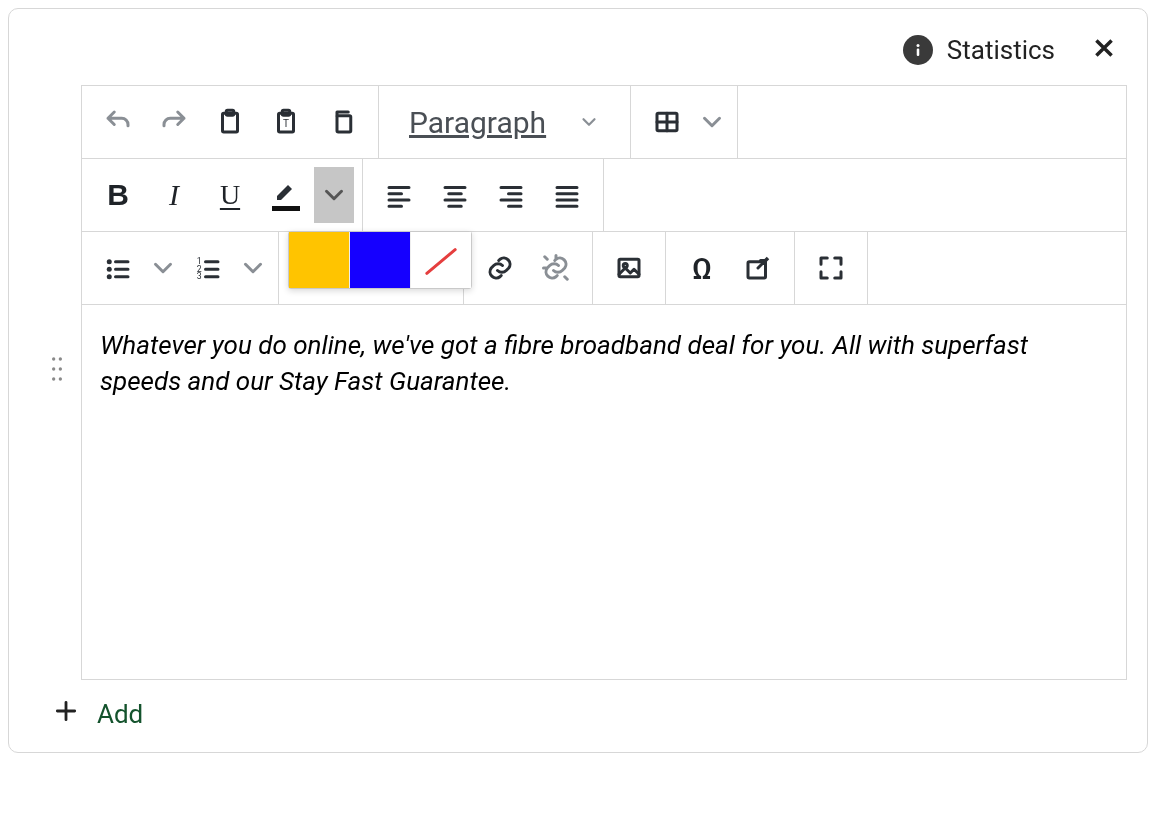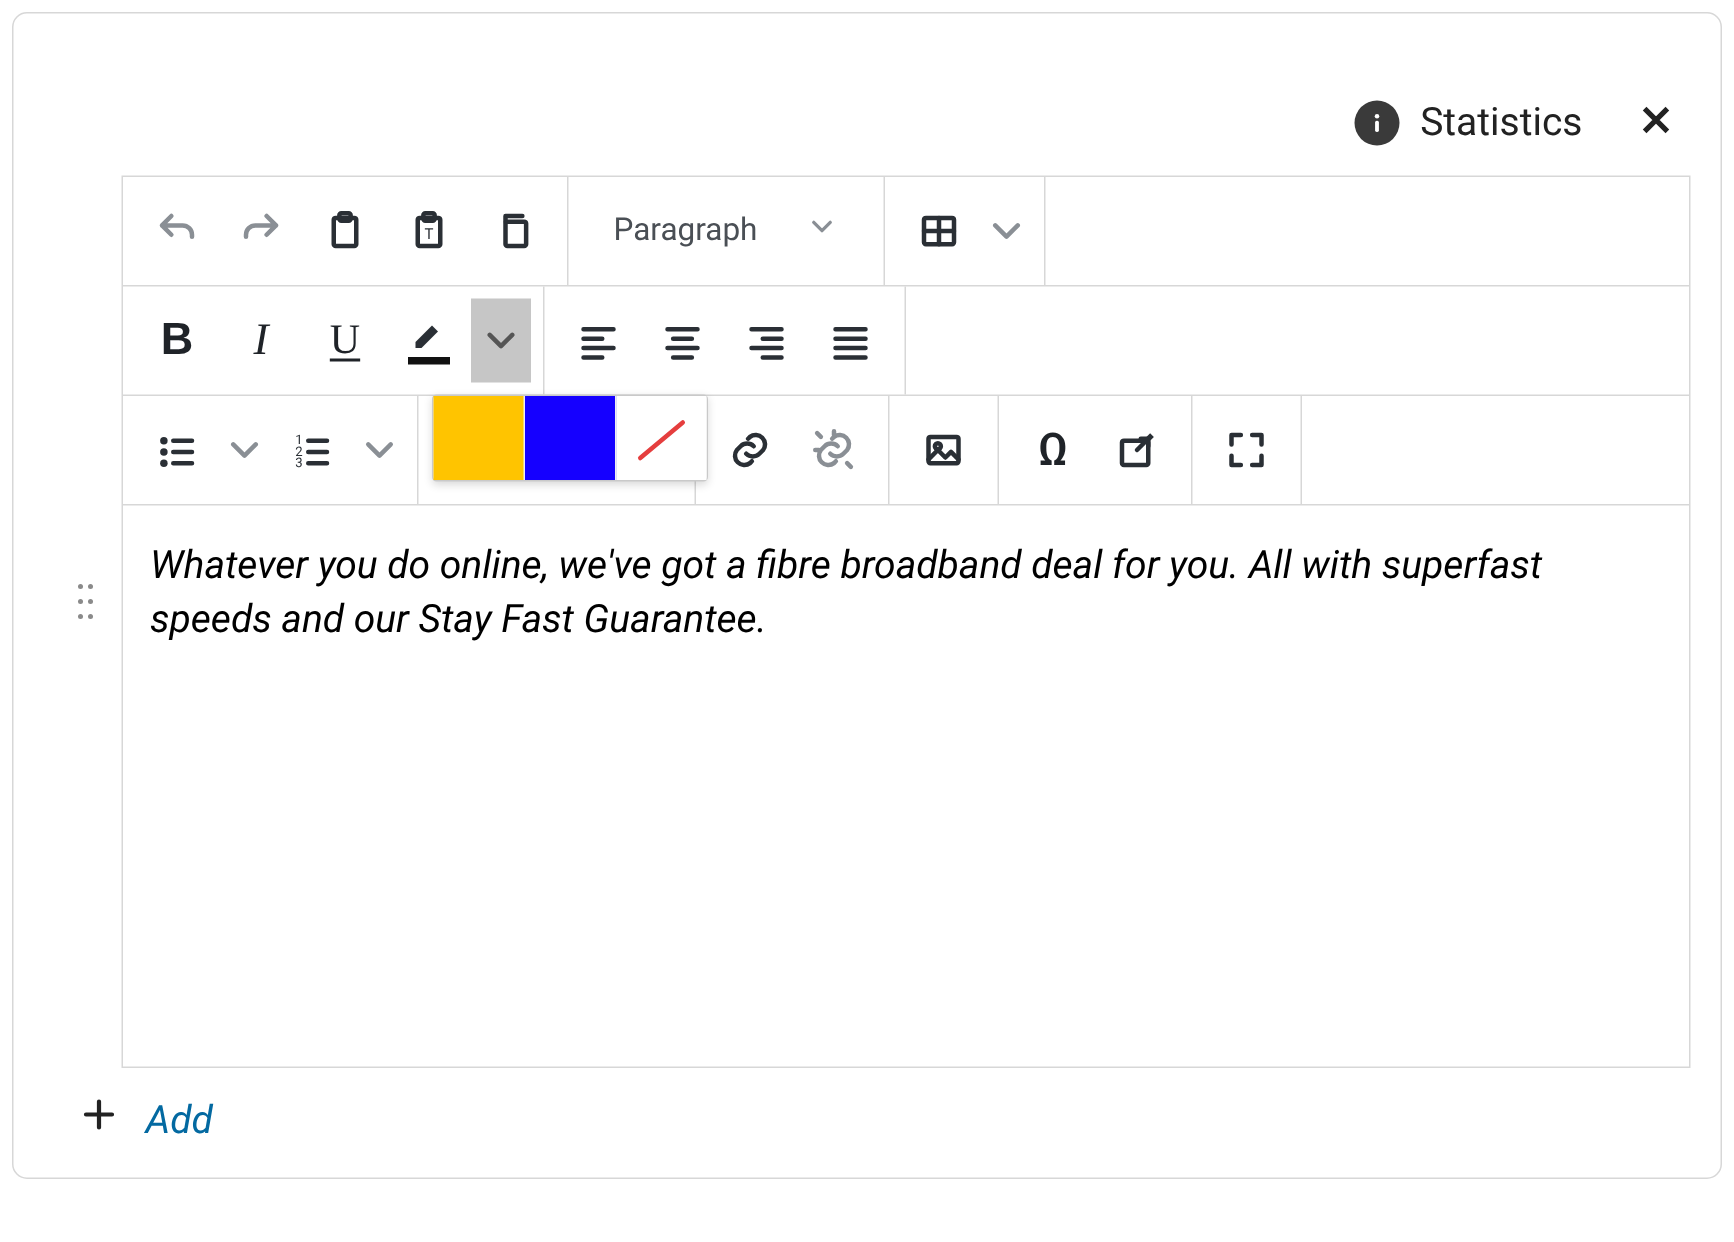--- a/index.html
+++ b/index.html
@@ -16,21 +16,20 @@
     border: 1px solid #d7d7d7;
     border-radius: 10px;
     padding: 20px 20px 14px 20px;
   }
   .topbar {
     display: flex;
     justify-content: flex-end;
     align-items: center;
     gap: 36px;
     padding: 6px 10px 20px 10px;
-    margin-top: 32px;
   }
   .stats-link {
     display: flex;
     align-items: center;
     gap: 14px;
     font-size: 26px;
     color: #222;
   }
   .info-badge {
     width: 30px; height: 30px; border-radius: 50%;
@@ -81,21 +80,21 @@
     border: none;
     background: transparent;
   }
   .tb-btn svg { width: 30px; height: 30px; }
   .ic-stroke { stroke: #2a2f35; stroke-width: 2.4; fill: none; stroke-linecap: round; stroke-linejoin: round; }
   .ic-fill { fill: #2a2f35; }
   .ic-gray { stroke: #8a8f95; }
   .label-select {
     display: flex; align-items: center; gap: 32px;
     padding: 0 22px;
-    font-size: 21px; color: #4a4f55;
+    font-size: 30px; color: #4a4f55; text-decoration: underline;
   }
   .mini-chev svg { width: 22px; height: 22px; }
   .pressed {
     background: #c6c6c6;
   }
   
   .popover {
     position: absolute;
     top: 72px;
     left: 206px;
@@ -130,21 +129,21 @@
     padding: 22px 18px;
     font-size: 26px;
     line-height: 1.4;
     color: #000;
     font-style: italic;
   }
   
   .add-row {
     display: flex; align-items: center; gap: 18px;
     padding: 18px 8px 8px 24px;
-    font-size: 26px; color: #0369a1; font-style: italic;
+    font-size: 26px; color: #14532d;
   }
   .plus-ic svg { width: 26px; height: 26px; stroke:#222; stroke-width:2.6; stroke-linecap:round; }
   
   
   .glyph { font-family: Georgia, "Times New Roman", serif; font-size: 30px; font-weight: 400;}
   .glyph.bold { font-weight: 800; font-family: -apple-system, Arial; font-size: 30px;}
   .glyph.italic { font-style: italic; font-size: 30px;}
   .glyph.under { text-decoration: underline; text-underline-offset: 4px; font-size: 28px;}
   .highlight-btn { display:flex; flex-direction:column; align-items:center; gap:2px; }
   .hl-underline { width:28px; height:5px; background:#111; }

